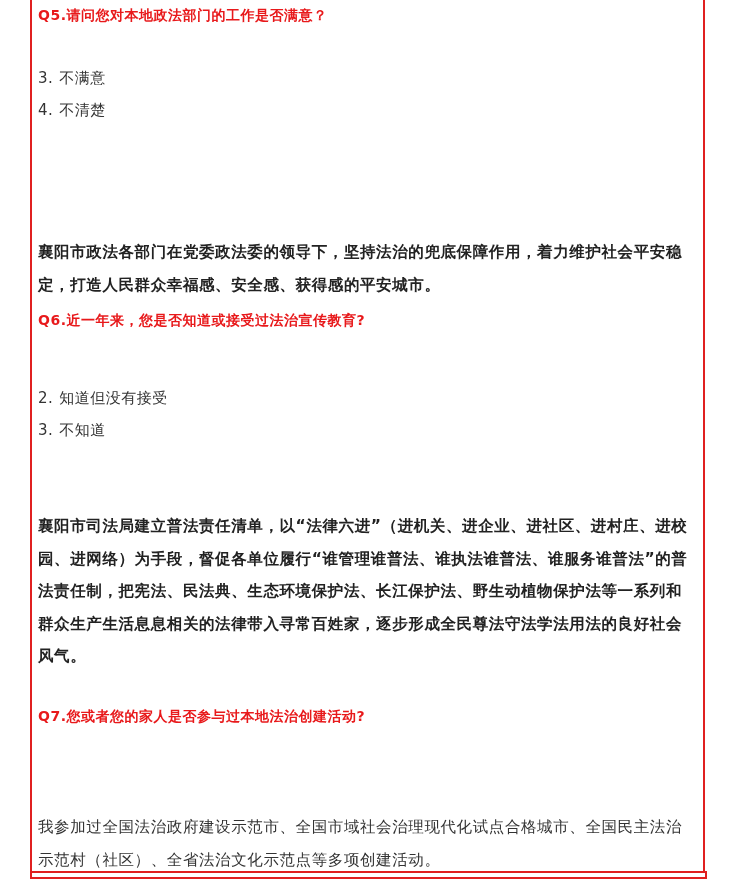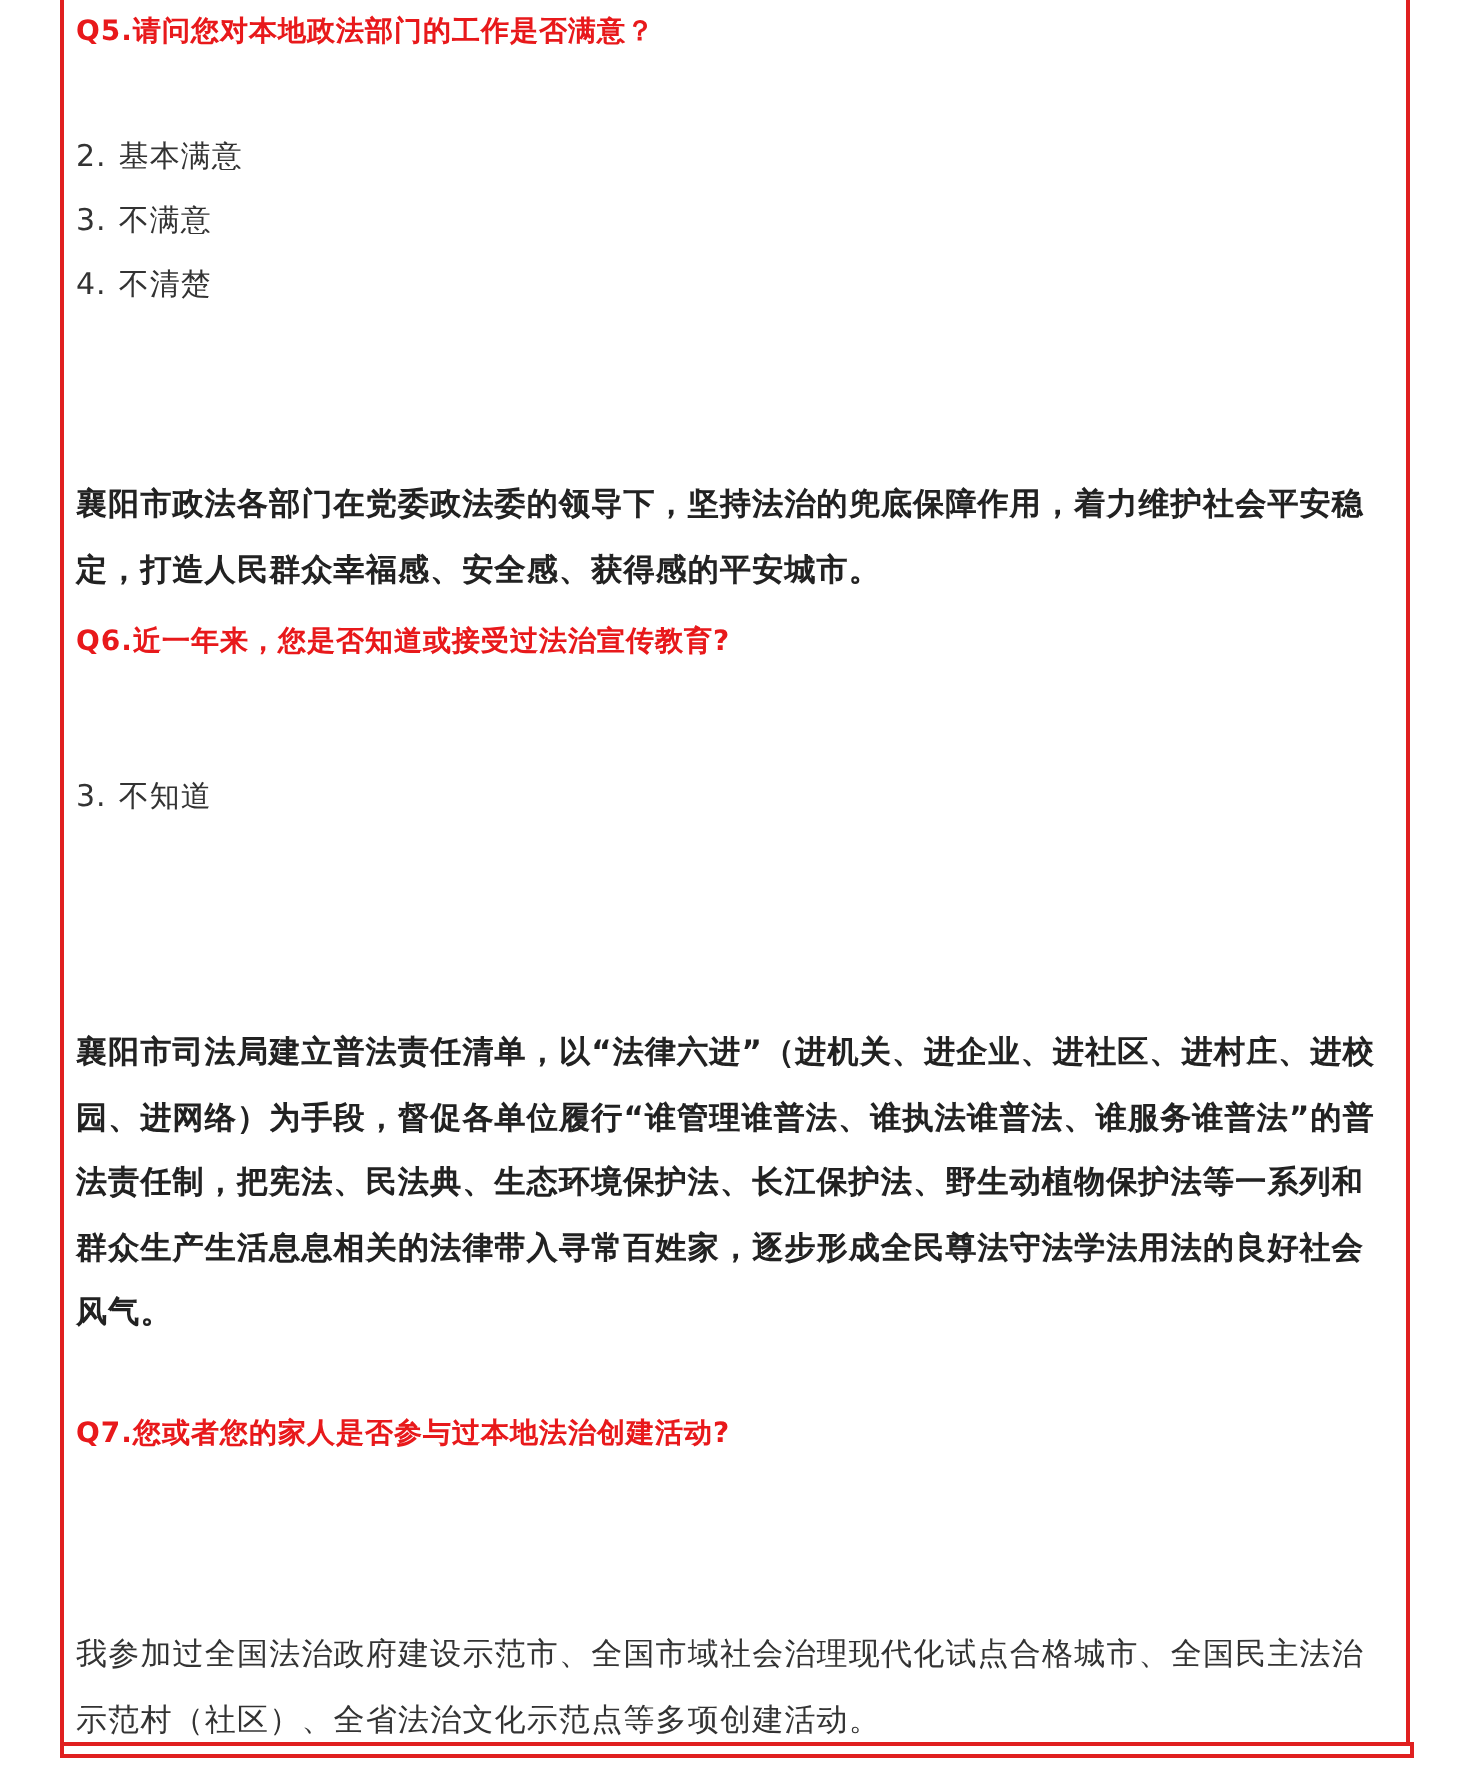--- a/index.html
+++ b/index.html
@@ -114,33 +114,33 @@
 <div class="frame-bottom-1"></div>
 <div class="frame-bottom-2"></div>
 <div class="frame-side-ext-l"></div>
 <div class="frame-side-ext-r"></div>
 
 <div class="content">
 
   <h3 class="question" style="top:7px;">Q5.请问您对本地政法部门的工作是否满意？</h3>
   <ul class="options" style="top:62px;">
     <li>
-      <span class="num">2.</span><span class="opt-text">基本满意</span>
-    </li>
-    <li>
       <span class="num">3.</span><span class="opt-text">不满意</span>
     </li>
     <li>
       <span class="num">4.</span><span class="opt-text">不清楚</span>
     </li>
   </ul>
   <p class="para bold" style="top:222px;margin-top:14px;">襄阳市政法各部门在党委政法委的领导下，坚持法治的兜底保障作用，着力维护社会平安稳定，打造人民群众幸福感、安全感、获得感的平安城市。</p>
 
   <h3 class="question" style="top:312px;">Q6.近一年来，您是否知道或接受过法治宣传教育?</h3>
   <ul class="options" style="top:382px;">
+    <li>
+      <span class="num">2.</span><span class="opt-text">知道但没有接受</span>
+    </li>
     <li>
       <span class="num">3.</span><span class="opt-text">不知道</span>
     </li>
   </ul>
   <p class="para bold" style="top:510px;">襄阳市司法局建立普法责任清单，以“法律六进”（进机关、进企业、进社区、进村庄、进校园、进网络）为手段，督促各单位履行“谁管理谁普法、谁执法谁普法、谁服务谁普法”的普法责任制，把宪法、民法典、生态环境保护法、长江保护法、野生动植物保护法等一系列和群众生产生活息息相关的法律带入寻常百姓家，逐步形成全民尊法守法学法用法的良好社会风气。</p>
 
   <h3 class="question" style="top:708px;">Q7.您或者您的家人是否参与过本地法治创建活动?</h3>
   <p class="para regular" style="top:768px;margin-top:43px;">我参加过全国法治政府建设示范市、全国市域社会治理现代化试点合格城市、全国民主法治示范村（社区）、全省法治文化示范点等多项创建活动。</p>
 
 </div>

